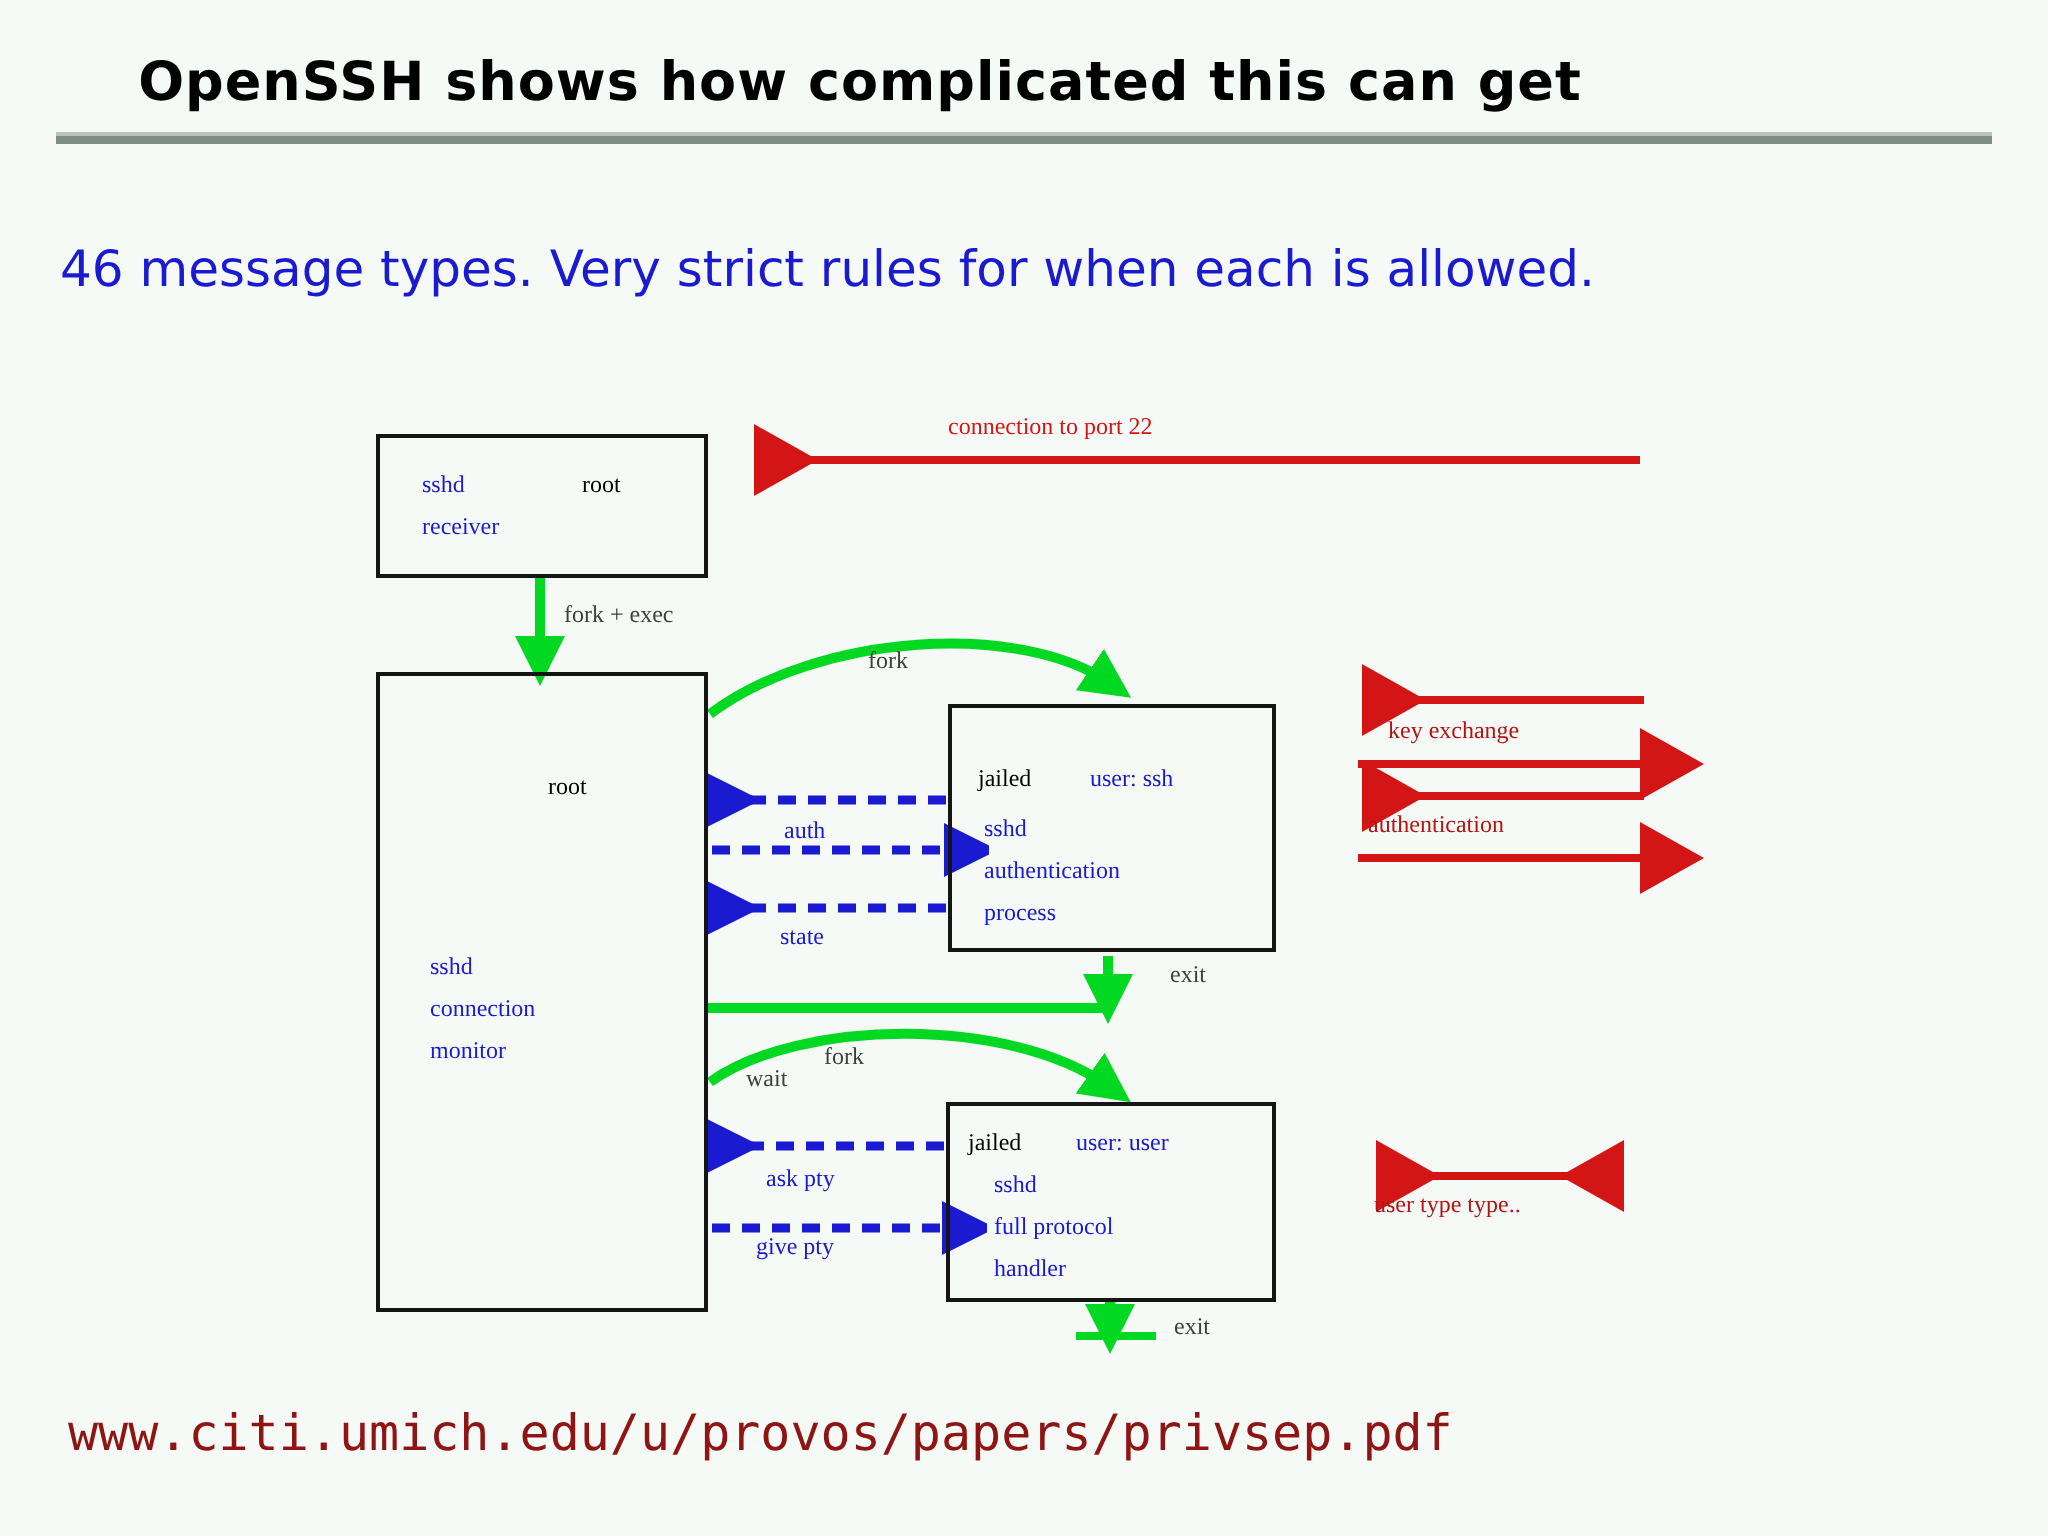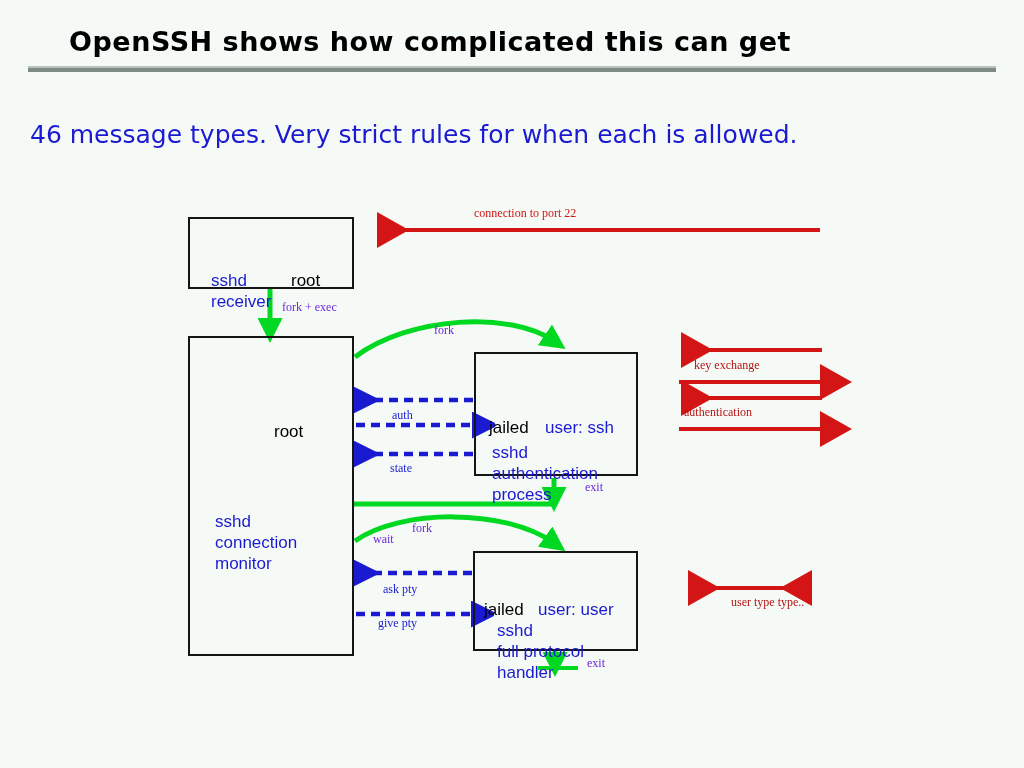--- a/index.html
+++ b/index.html
@@ -89,35 +89,34 @@
   .pbox {
     position: absolute;
     border: 2px solid #151515;
     background: transparent;
     box-sizing: border-box;
   }
 
   .box-line {
     position: absolute;
     white-space: nowrap;
-    font-family: Liberation Sans, sans-serif;
-    font-size: 17px;
-    margin-top: 36px;
+    font-family: Liberation Serif, serif;
+    font-size: 12px;
   }
   .blue  { color: #1a1ad0; }
   .black { color: #000000; }
 
   
   .lbl {
     position: absolute;
     white-space: nowrap;
     font-family: "Liberation Serif", serif;
     font-size: 12px;
   }
-  .lbl-green { color: #6d28d9; }
+  .lbl-green { color: #404040; }
   .lbl-red   { color: #d41515; }
   .lbl-blue  { color: #1a1ad0; }
   .lbl-darkred { color: #b31414; }
 </style>
 </head>
 <body>
 
 <div id="slide">
 
   <div class="title">OpenSSH shows how complicated this can get</div>
@@ -259,18 +258,19 @@
     <span class="lbl lbl-blue" style="left:383px; top:582px;">ask pty</span>
 
     <span class="lbl lbl-blue" style="left:378px; top:616px;">give pty</span>
 
     <span class="lbl lbl-green" style="left:587px; top:656px;">exit</span>
 
     <span class="lbl lbl-darkred" style="left:694px; top:358px;">key exchange</span>
 
     <span class="lbl lbl-darkred" style="left:684px; top:405px;">authentication</span>
 
-    <span class="lbl lbl-darkred" style="left:687px; top:595px;margin-left:44px;">user type type..</span>
+    <span class="lbl lbl-darkred" style="left:687px; top:595px;">user type type..</span>
 
   </div>
 
+  <div class="footer-url">www.citi.umich.edu/u/provos/papers/privsep.pdf</div>
 
 </div>
 
 </body></html>

